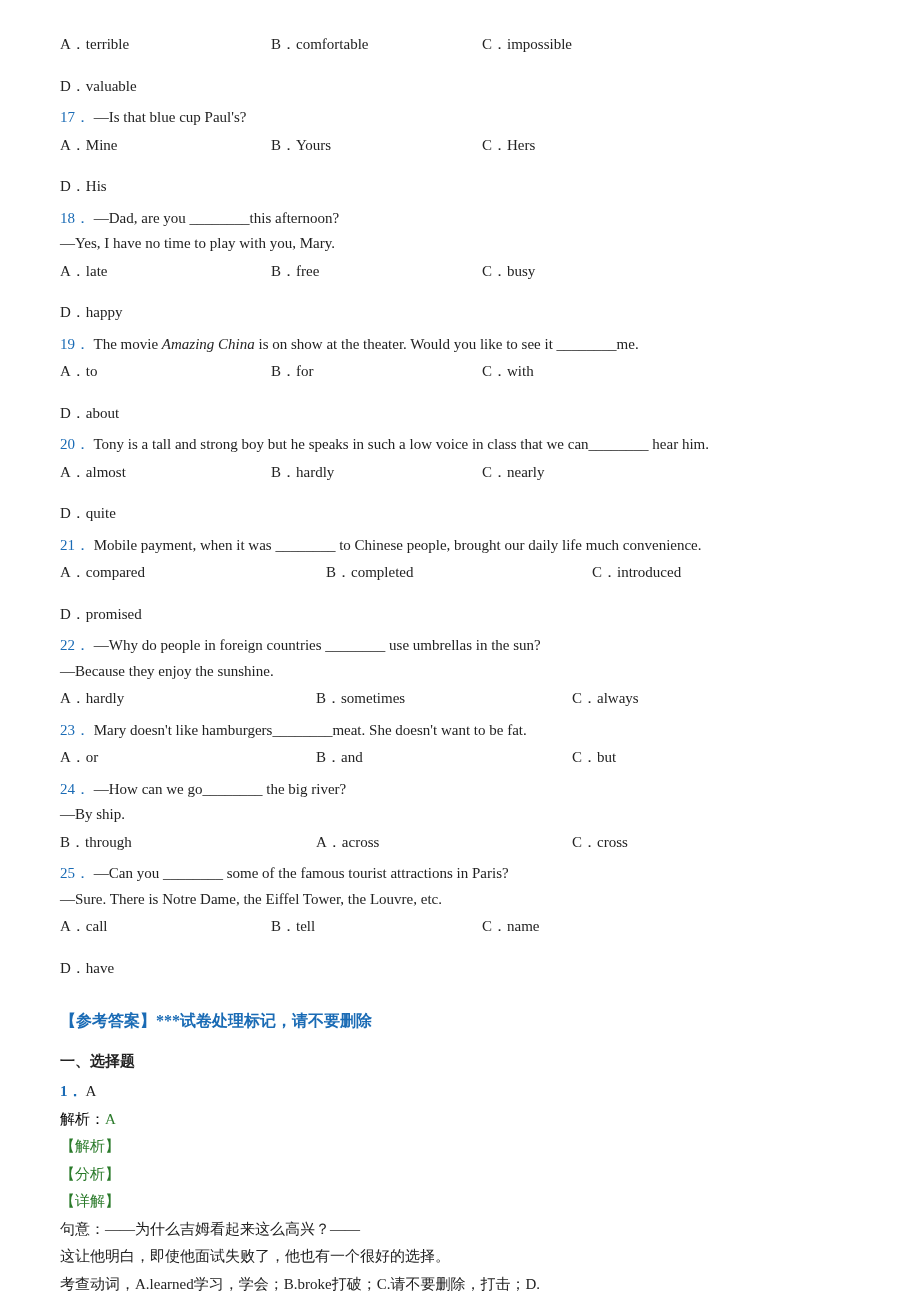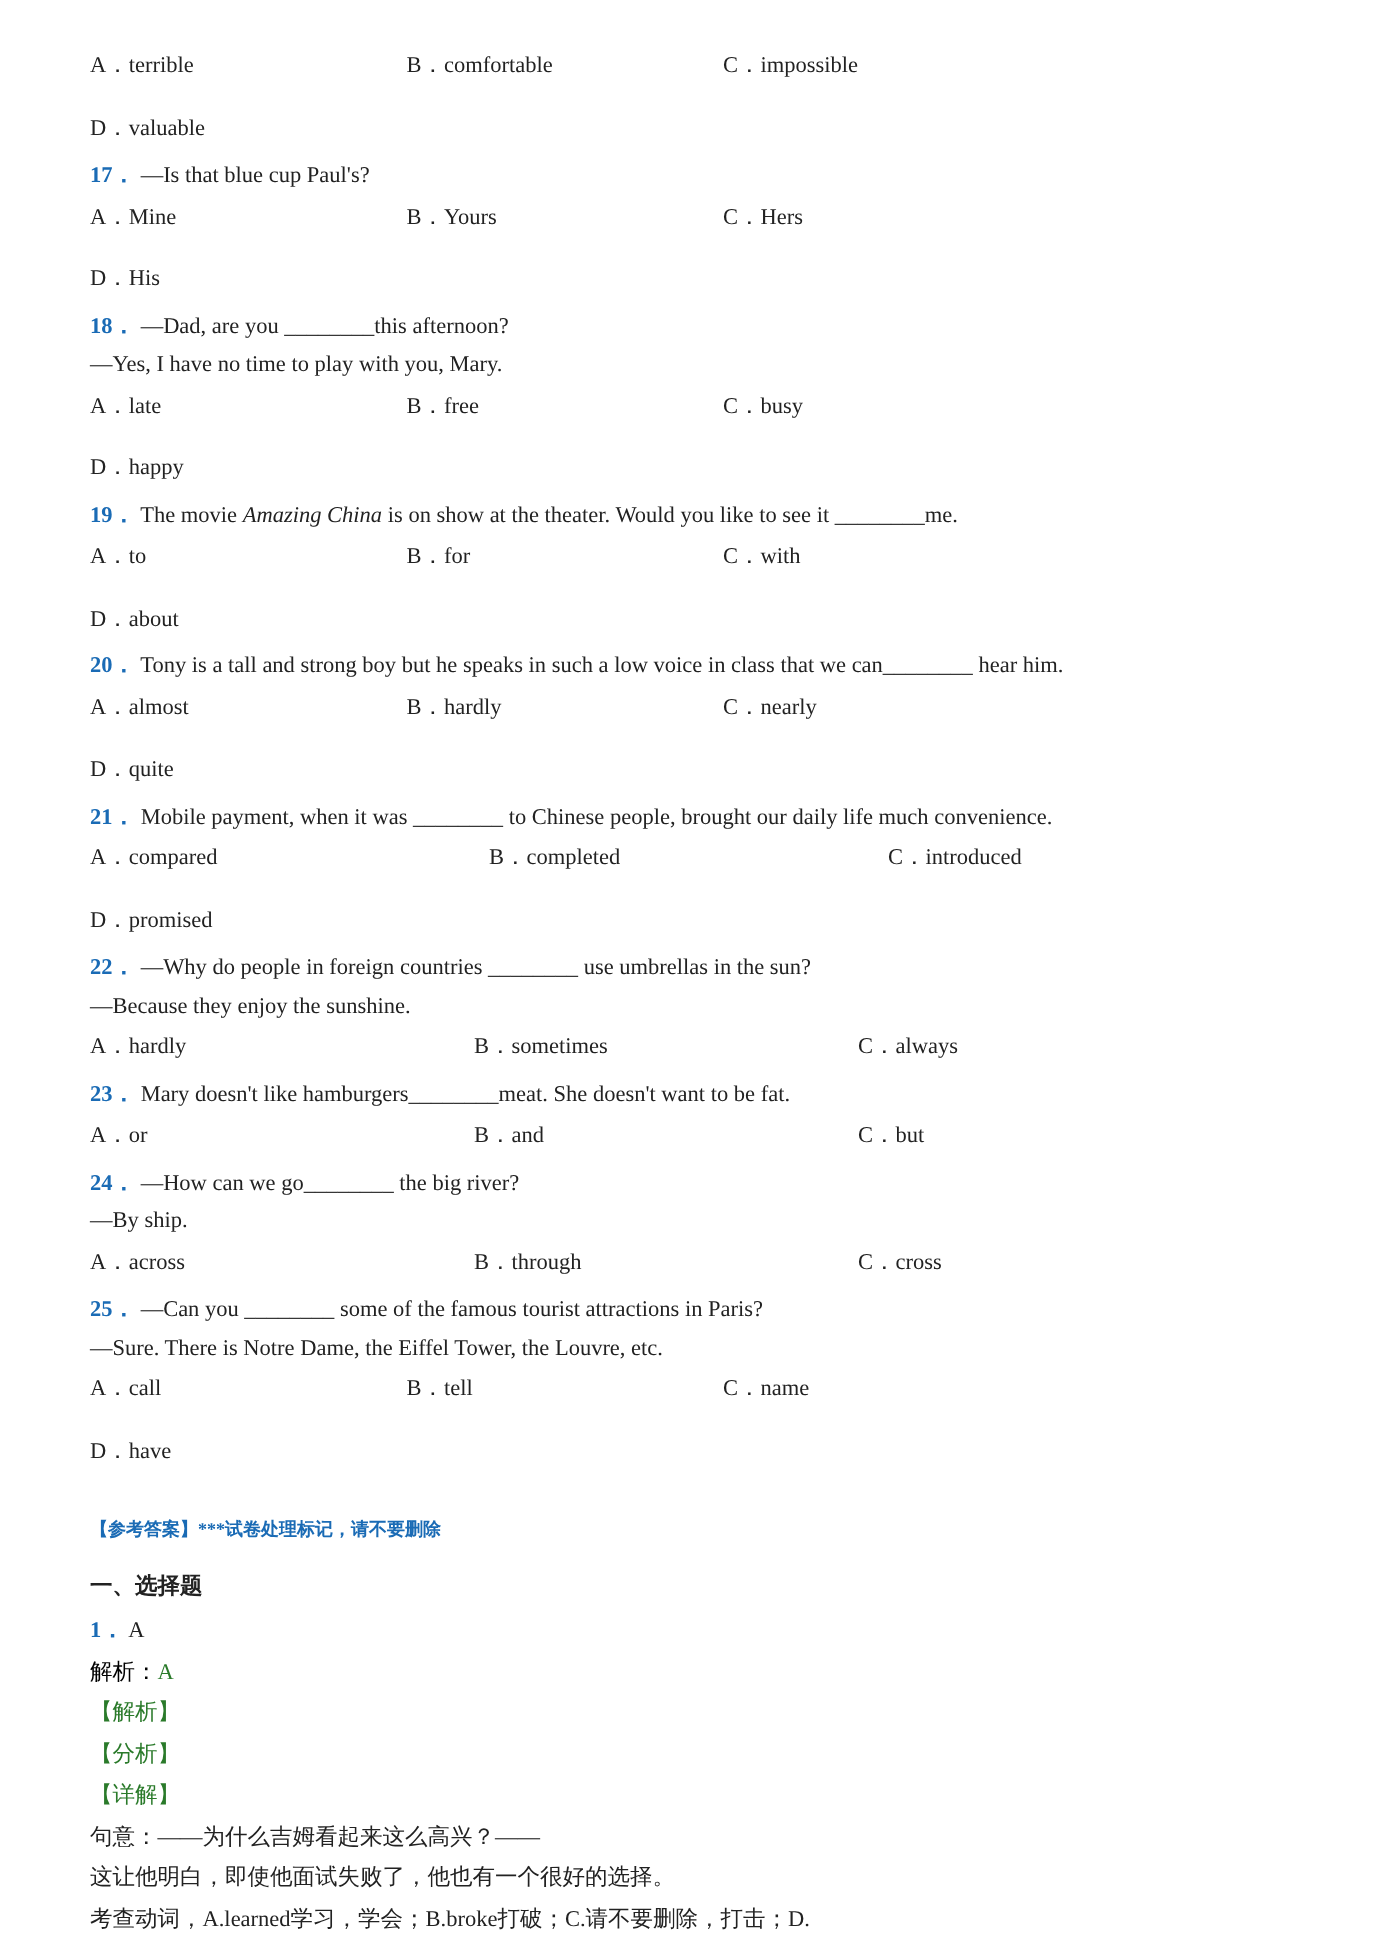--- a/index.html
+++ b/index.html
@@ -11,21 +11,21 @@
       padding: 30px 60px;
       width: 920px;
       min-height: 1302px;
     }
     .question-block {
       margin-bottom: 6px;
       line-height: 1.7;
     }
     .q-num {
       color: #1a6bb5;
-      font-weight: bold;
+      font-weight: normal;
     }
     .options-row {
       display: flex;
       flex-wrap: wrap;
       margin-top: 2px;
       margin-bottom: 6px;
       gap: 16px;
     }
     .option {
       min-width: 185px;
@@ -42,21 +42,21 @@
       flex: 0 0 230px;
       margin-right: 10px;
     }
     .italic { font-style: italic; }
     .answer-section {
       margin-top: 30px;
       border-top: none;
     }
     .answer-title {
       color: #c00;
-      font-size: 12px;
+      font-size: 16px;
       font-weight: bold;
       margin-bottom: 18px;
     }
     .answer-title span {
       color: #1a6bb5;
       font-weight: bold;
     }
     .ans-num {
       color: #1a6bb5;
       font-weight: bold;
@@ -181,22 +181,22 @@
   </div>
 </div>
 
 <div class="question-block">
   <div class="dialog-line">
     <span class="q-num">24．</span>
     <span>—How can we go________ the big river?</span>
   </div>
   <div class="dialog-line">—By ship.</div>
   <div class="options-row">
+    <span class="option-3col">B．through</span>
     <span class="option-3col">A．across</span>
-    <span class="option-3col">B．through</span>
     <span class="option-3col">C．cross</span>
   </div>
 </div>
 
 <div class="question-block">
   <div class="dialog-line">
     <span class="q-num">25．</span>
     <span>—Can you ________ some of the famous tourist attractions in Paris?</span>
   </div>
   <div class="dialog-line">—Sure. There is Notre Dame, the Eiffel Tower, the Louvre, etc.</div>

